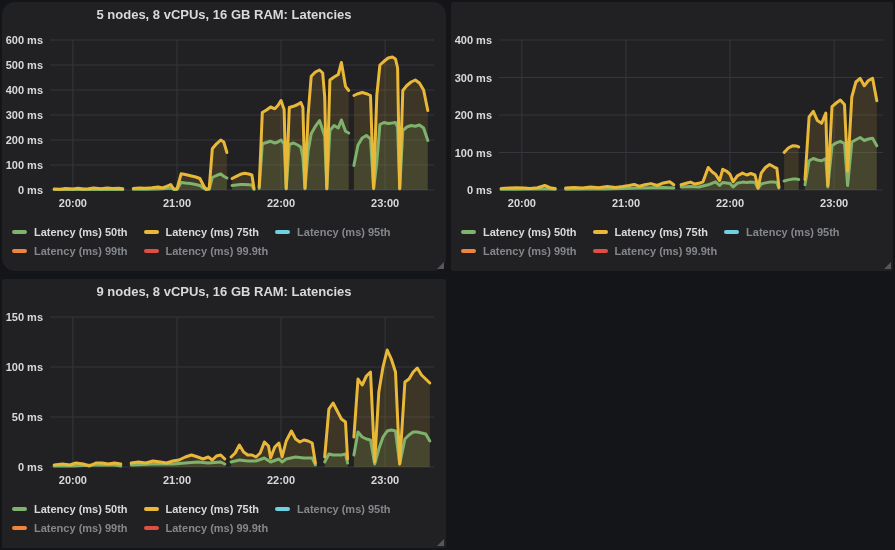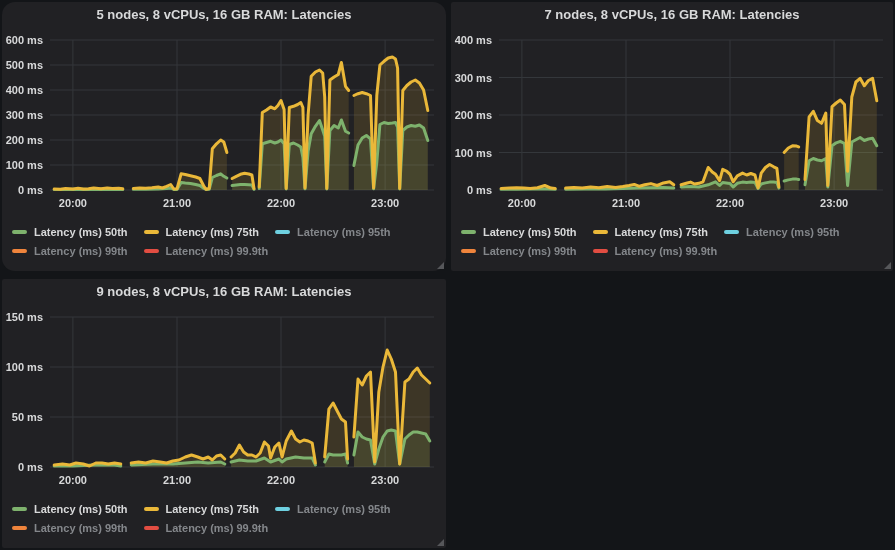--- a/index.html
+++ b/index.html
@@ -103,21 +103,20 @@
         <div class="legend-item inactive">
           <span class="legend-dash" style="background:#E24D42"></span>
           <span class="legend-label">Latency (ms) 99.9th</span>
         </div>
       </div>
     </div>
   <div class="resize-handle"></div>
 </div>
 
 <div class="panel" style="left:451px;top:2px;width:442px;height:269px;">
-  <div class="panel-title">7 nodes, 8 vCPUs, 16 GB RAM: Latencies</div>
   <div class="chart"><svg width="436" height="188" viewBox="0 0 436 188">
         <line x1="46" y1="162.0" x2="430" y2="162.0" stroke="#34373b" stroke-width="1"></line>
         <line x1="46" y1="124.5" x2="430" y2="124.5" stroke="#34373b" stroke-width="1"></line>
         <line x1="46" y1="87.0" x2="430" y2="87.0" stroke="#34373b" stroke-width="1"></line>
         <line x1="46" y1="49.5" x2="430" y2="49.5" stroke="#34373b" stroke-width="1"></line>
         <line x1="46" y1="12.0" x2="430" y2="12.0" stroke="#34373b" stroke-width="1"></line>
         <line x1="68.9" y1="12" x2="68.9" y2="162" stroke="#34373b" stroke-width="1"></line>
         <line x1="173.0" y1="12" x2="173.0" y2="162" stroke="#34373b" stroke-width="1"></line>
         <line x1="277.0" y1="12" x2="277.0" y2="162" stroke="#34373b" stroke-width="1"></line>
         <line x1="381.1" y1="12" x2="381.1" y2="162" stroke="#34373b" stroke-width="1"></line>

